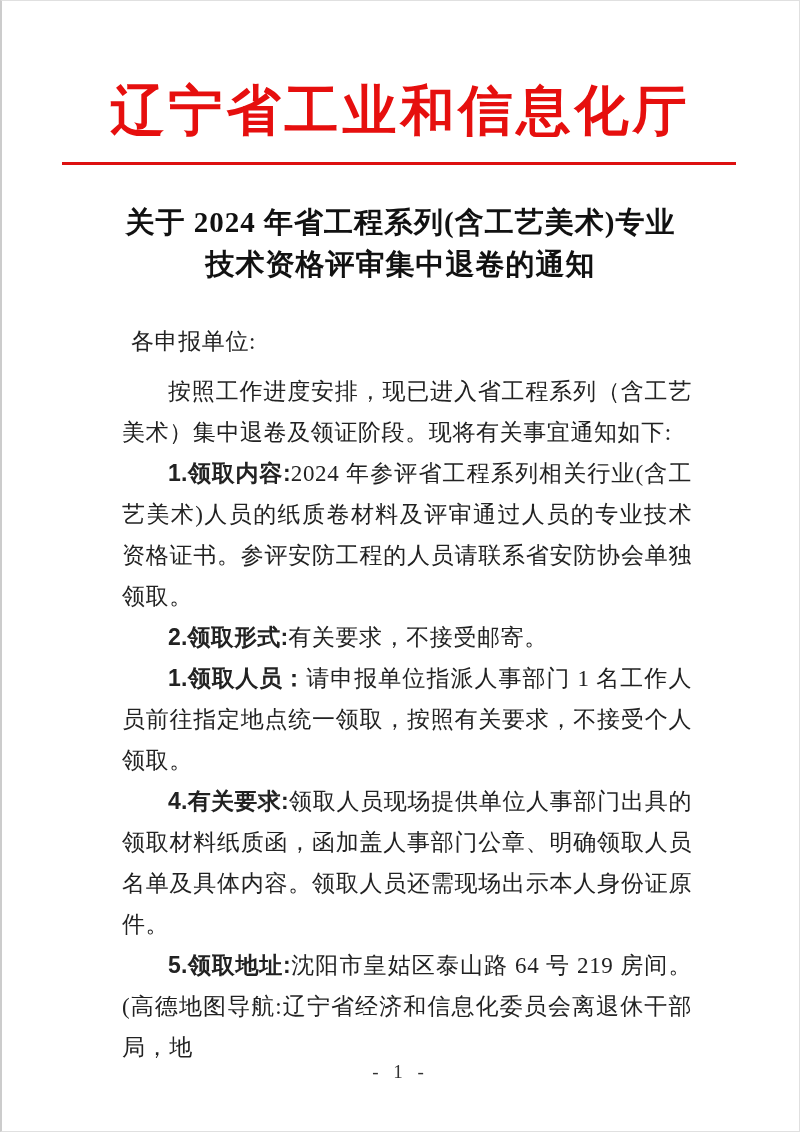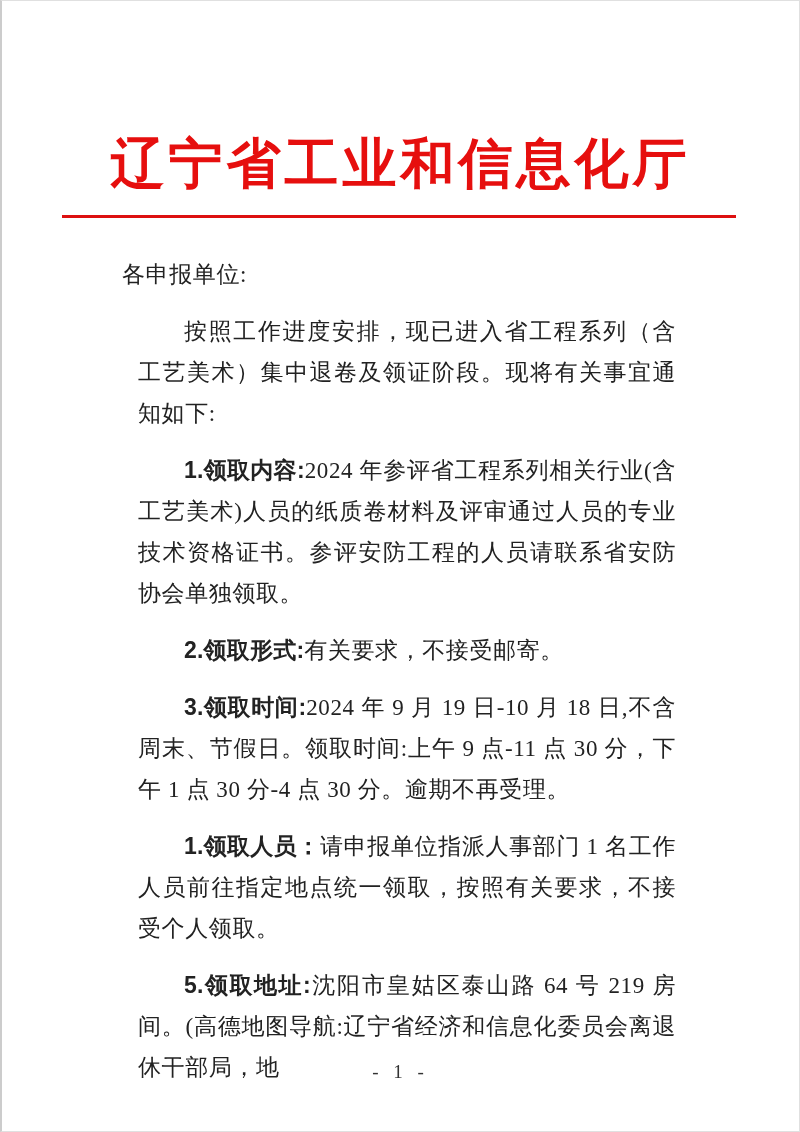--- a/index.html
+++ b/index.html
@@ -15,21 +15,21 @@
     background: #ffffff;
     box-sizing: border-box;
     border: 1px solid #e0e0e0;
     border-left: 2px solid #cccccc;
     overflow: hidden;
     color: #1c1c1c;
     font-family: "Liberation Serif", "DejaVu Serif", serif;
   }
   
   .letterhead {
-    padding-top: 119px;
+    padding-top: 66px;
     text-align: center;
   }
   .org {
     color: #e60f0e;
     font-size: 54px;
     font-weight: bold;
     letter-spacing: 4px;
     line-height: 88px;
     white-space: nowrap;
   }
@@ -56,24 +56,24 @@
     margin: 36px 110px 0 120px;
     width: 570px;
     box-sizing: border-box;
     font-size: 23px;
     line-height: 41px;
     letter-spacing: 0.6px;
     text-align: justify;
     color: #222222;
   }
   .salutation {
-    margin: 0;
+    margin: 9px;
   }
   .para {
-    margin: 16px;
+    margin: 0;
     text-indent: 2em;
   }
   .lead {
     font-weight: bold;
     font-family: Liberation Sans, sans-serif;
     letter-spacing: 0.2px;
   }
   
   .pagefoot {
     position: absolute;
@@ -89,34 +89,38 @@
 </head>
 <body>
 
 <div class="page">
 
   <header class="letterhead">
     <div class="org">辽宁省工业和信息化厅</div>
     <div class="rule"></div>
   </header>
 
+  <h1 class="title">
+    <span class="tline">关于 2024 年省工程系列(含工艺美术)专业</span>
+    <span class="tline">技术资格评审集中退卷的通知</span>
+  </h1>
 
   <main class="body">
     <p class="salutation">各申报单位:</p>
 
     <p class="para"><span>按照工作进度安排，现已进入省工程系列（含工艺美术）集中退卷及领证阶段。现将有关事宜通知如下:</span></p>
 
     <p class="para"><b class="lead">1.领取内容:</b><span>2024 年参评省工程系列相关行业(含工艺美术)人员的纸质卷材料及评审通过人员的专业技术资格证书。参评安防工程的人员请联系省安防协会单独领取。</span></p>
 
     <p class="para"><b class="lead">2.领取形式:</b><span>有关要求，不接受邮寄。</span></p>
 
-    <p class="para"><b class="lead">3.领取时间:</b><span>2024 年 9 月 19 日-10 月 18 日,不含周末、节假日。领取时间:上午 9 点-11 点 30 分，下午 1 点 30 分-4 点 30 分。逾期不再受理。</span></p>
 
     <p class="para"><b class="lead">1.领取人员：</b><span>请申报单位指派人事部门 1 名工作人员前往指定地点统一领取，按照有关要求，不接受个人领取。</span></p>
 
+    <p class="para"><b class="lead">4.有关要求:</b><span>领取人员现场提供单位人事部门出具的领取材料纸质函，函加盖人事部门公章、明确领取人员名单及具体内容。领取人员还需现场出示本人身份证原件。</span></p>
 
     <p class="para"><b class="lead">5.领取地址:</b><span>沈阳市皇姑区泰山路 64 号 219 房间。(高德地图导航:辽宁省经济和信息化委员会离退休干部局，地</span></p>
   </main>
 
   <footer class="pagefoot">
     <span>- 1 -</span>
   </footer>
 
 </div>
 

